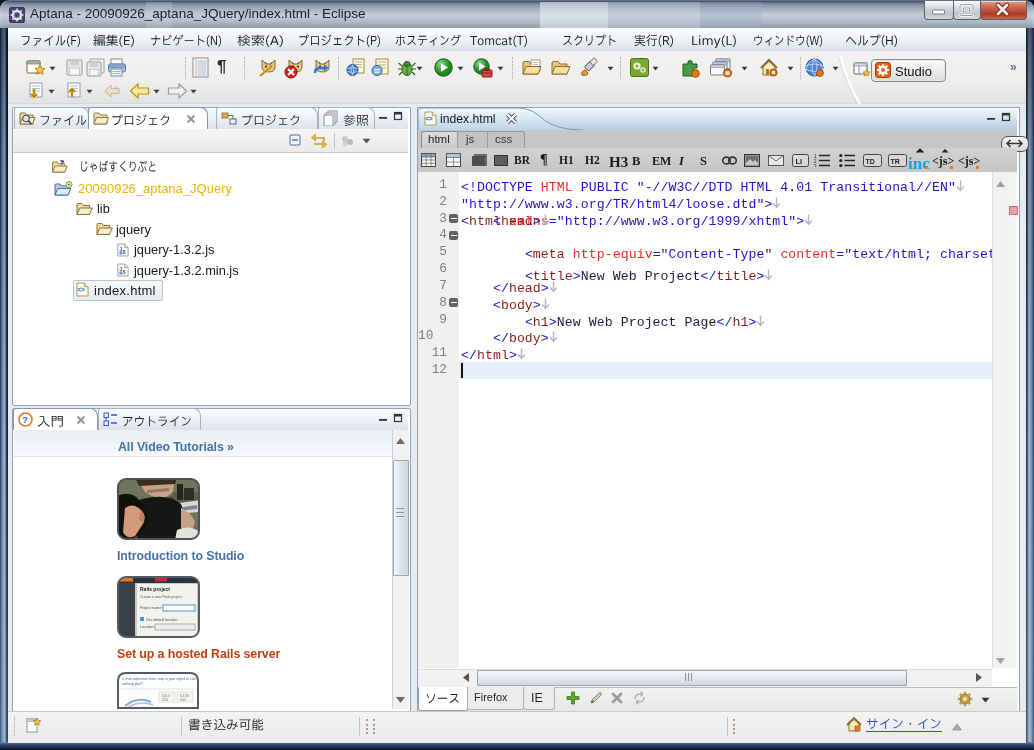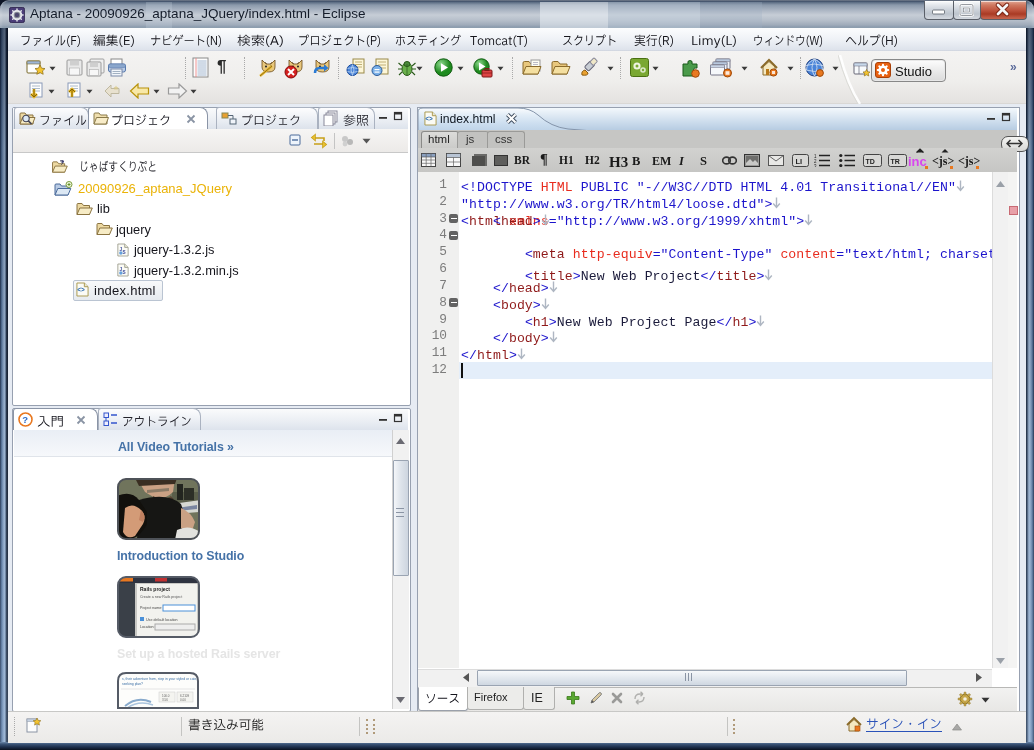--- a/index.html
+++ b/index.html
@@ -538,21 +538,21 @@
 <text x="23" y="22" font-family="Liberation Sans" font-size="3.6" fill="#555">Create a new Rails project</text>
 <text x="23" y="33" font-family="Liberation Sans" font-size="3.6" fill="#444">Project name:</text>
 <rect x="46" y="29" width="32" height="6" fill="#fff" stroke="#4a90d8"></rect>
 <rect x="23" y="41" width="4" height="4" fill="#4a90d8"></rect>
 <text x="29" y="44.5" font-family="Liberation Sans" font-size="3.6" fill="#444">Use default location</text>
 <text x="23" y="52" font-family="Liberation Sans" font-size="3.6" fill="#444">Location:</text>
 <rect x="38" y="48" width="40" height="6" fill="#eee" stroke="#aaa"></rect>
 </g>
 <rect x="1" y="1" width="81" height="60" rx="8" fill="none" stroke="#555b66" stroke-width="2"></rect>
   </svg>
-<div style="position:absolute;left:117px;top:647px;font-size:12.4px;font-weight:bold;color:#e5e5e5;letter-spacing:-0.1px">Set up a hosted Rails server</div>
+<div style="position:absolute;left:117px;top:647px;font-size:12.4px;font-weight:bold;color:#c2410c;letter-spacing:-0.1px">Set up a hosted Rails server</div>
 <svg class="ab" style="left:117px;top:672px" width="82" height="37" viewBox="0 0 82 37">
 <defs>
       <clipPath id="r3">
         <path d="M1 9 Q1 1 9 1 L73 1 Q81 1 81 9 L81 37 L1 37 Z"></path>
       </clipPath>
     </defs>
 <g clip-path="url(#r3)">
 <rect x="0" y="0" width="82" height="37" fill="#fdfdfb"></rect>
 <text x="5" y="8" font-family="Liberation Sans" font-size="3.4" fill="#3a6ea5">s, their adventure from, step in your styled or cate, and</text>
 <text x="5" y="13" font-family="Liberation Sans" font-size="3.4" fill="#3a6ea5">seeking plan?</text>
@@ -677,21 +677,21 @@
     <path d="M5.5 2.5 H16 M5.5 7.5 H16 M5.5 12.5 H16" stroke="#222" stroke-width="1.6"></path>
   </svg>
 <svg class="ab" style="left:863px;top:153.5px" width="19" height="13" viewBox="0 0 19 13">
     <rect x="0.5" y="0.5" width="18" height="12" rx="2" fill="#d8d8d6" stroke="#444"></rect>
     <text x="2.5" y="9.5" font-family="Liberation Sans" font-size="7" font-weight="bold" fill="#222">TD</text>
   </svg>
 <svg class="ab" style="left:888px;top:153.5px" width="19" height="13" viewBox="0 0 19 13">
     <rect x="0.5" y="0.5" width="18" height="12" rx="2" fill="#d8d8d6" stroke="#444"></rect>
     <text x="2.5" y="9.5" font-family="Liberation Sans" font-size="7" font-weight="bold" fill="#222">TR</text>
   </svg>
-<div style="position:absolute;left:908px;top:154px;font-size:13px;color:#d946ef;font-family:Liberation Sans, sans-serif;font-weight:bold;">inc</div>
+<div style="position:absolute;left:908px;top:154px;font-size:17px;color:#0ea5e9;font-family:Liberation Serif, serif;font-weight:bold;">inc</div>
 <svg class="ab" style="left:916px;top:148.0px" width="8" height="5" viewBox="0 0 8 5">
     <path d="M0.5 4.5 L4 1 L7.5 4.5" fill="none" stroke="#222" stroke-width="1.2"></path>
     <path d="M4 1 L7.5 4.5 L0.5 4.5 Z" fill="#222"></path>
   </svg>
 <div style="position:absolute;left:932px;top:154px;font-size:12px;color:#1a1a1a;font-family:'Liberation Serif',serif;font-weight:bold;">&lt;js&gt;</div>
 <svg class="ab" style="left:941px;top:148.0px" width="8" height="5" viewBox="0 0 8 5">
     <path d="M4 1 L7.5 4.5 L0.5 4.5 Z" fill="#222"></path>
   </svg>
 <div style="position:absolute;left:958px;top:154px;font-size:12px;color:#1a1a1a;font-family:'Liberation Serif',serif;font-weight:bold;">&lt;js&gt;</div>
 <div style="position:absolute;left:925px;top:166px;width:3px;height:3px;background:#e87820"></div>
@@ -702,21 +702,21 @@
 <div style="position:absolute;left:459px;top:362.0px;width:533px;height:17px;background:#e4eefa"></div>
 <div style="position:absolute;left:418px;top:176.9px;width:29px;text-align:right;color:#7c7c7c;font-family:'Liberation Mono',monospace;font-size:12.8px;line-height:16.83px">1</div>
 <div style="position:absolute;left:418px;top:193.7px;width:29px;text-align:right;color:#7c7c7c;font-family:'Liberation Mono',monospace;font-size:12.8px;line-height:16.83px">2</div>
 <div style="position:absolute;left:418px;top:210.6px;width:29px;text-align:right;color:#7c7c7c;font-family:'Liberation Mono',monospace;font-size:12.8px;line-height:16.83px">3</div>
 <div style="position:absolute;left:418px;top:227.4px;width:29px;text-align:right;color:#7c7c7c;font-family:'Liberation Mono',monospace;font-size:12.8px;line-height:16.83px">4</div>
 <div style="position:absolute;left:418px;top:244.2px;width:29px;text-align:right;color:#7c7c7c;font-family:'Liberation Mono',monospace;font-size:12.8px;line-height:16.83px">5</div>
 <div style="position:absolute;left:418px;top:261.1px;width:29px;text-align:right;color:#7c7c7c;font-family:'Liberation Mono',monospace;font-size:12.8px;line-height:16.83px">6</div>
 <div style="position:absolute;left:418px;top:277.9px;width:29px;text-align:right;color:#7c7c7c;font-family:'Liberation Mono',monospace;font-size:12.8px;line-height:16.83px">7</div>
 <div style="position:absolute;left:418px;top:294.7px;width:29px;text-align:right;color:#7c7c7c;font-family:'Liberation Mono',monospace;font-size:12.8px;line-height:16.83px">8</div>
 <div style="position:absolute;left:418px;top:311.5px;width:29px;text-align:right;color:#7c7c7c;font-family:'Liberation Mono',monospace;font-size:12.8px;line-height:16.83px">9</div>
-<div style="position:absolute;left:418px;top:328.4px;width:29px;text-align:right;color:#7c7c7c;font-family:'Liberation Mono',monospace;font-size:12.8px;line-height:16.83px">10</div>
+<div style="position:absolute;left:418px;top:328.4px;width:29px;text-align:left;color:#7c7c7c;font-family:'Liberation Mono',monospace;font-size:12.8px;line-height:16.83px">10</div>
 <div style="position:absolute;left:418px;top:345.2px;width:29px;text-align:right;color:#7c7c7c;font-family:'Liberation Mono',monospace;font-size:12.8px;line-height:16.83px">11</div>
 <div style="position:absolute;left:418px;top:362.0px;width:29px;text-align:right;color:#7c7c7c;font-family:'Liberation Mono',monospace;font-size:12.8px;line-height:16.83px">12</div>
 <div style="position:absolute;left:449px;top:214.1px;width:9px;height:9px;background:#636363;border-radius:2px"></div>
 <div style="position:absolute;left:450.5px;top:217.8px;width:6px;height:1.6px;background:#fff"></div>
 <div style="position:absolute;left:449px;top:230.9px;width:9px;height:9px;background:#636363;border-radius:2px"></div>
 <div style="position:absolute;left:450.5px;top:234.6px;width:6px;height:1.6px;background:#fff"></div>
 <div style="position:absolute;left:449px;top:298.2px;width:9px;height:9px;background:#636363;border-radius:2px"></div>
 <div style="position:absolute;left:450.5px;top:301.9px;width:6px;height:1.6px;background:#fff"></div>
 <div class="cl">
 <div style="position:absolute;left:461px;top:176.9px;width:531px;overflow:hidden;height:17px"><span class="mono"><span class="b">&lt;!DOCTYPE</span> <span class="a">HTML</span> <span class="b">PUBLIC <span>"-//W3C//DTD HTML 4.01 Transitional//EN"</span></span><svg width="9" height="12" style="vertical-align:-1px" viewBox="0 0 9 12">

